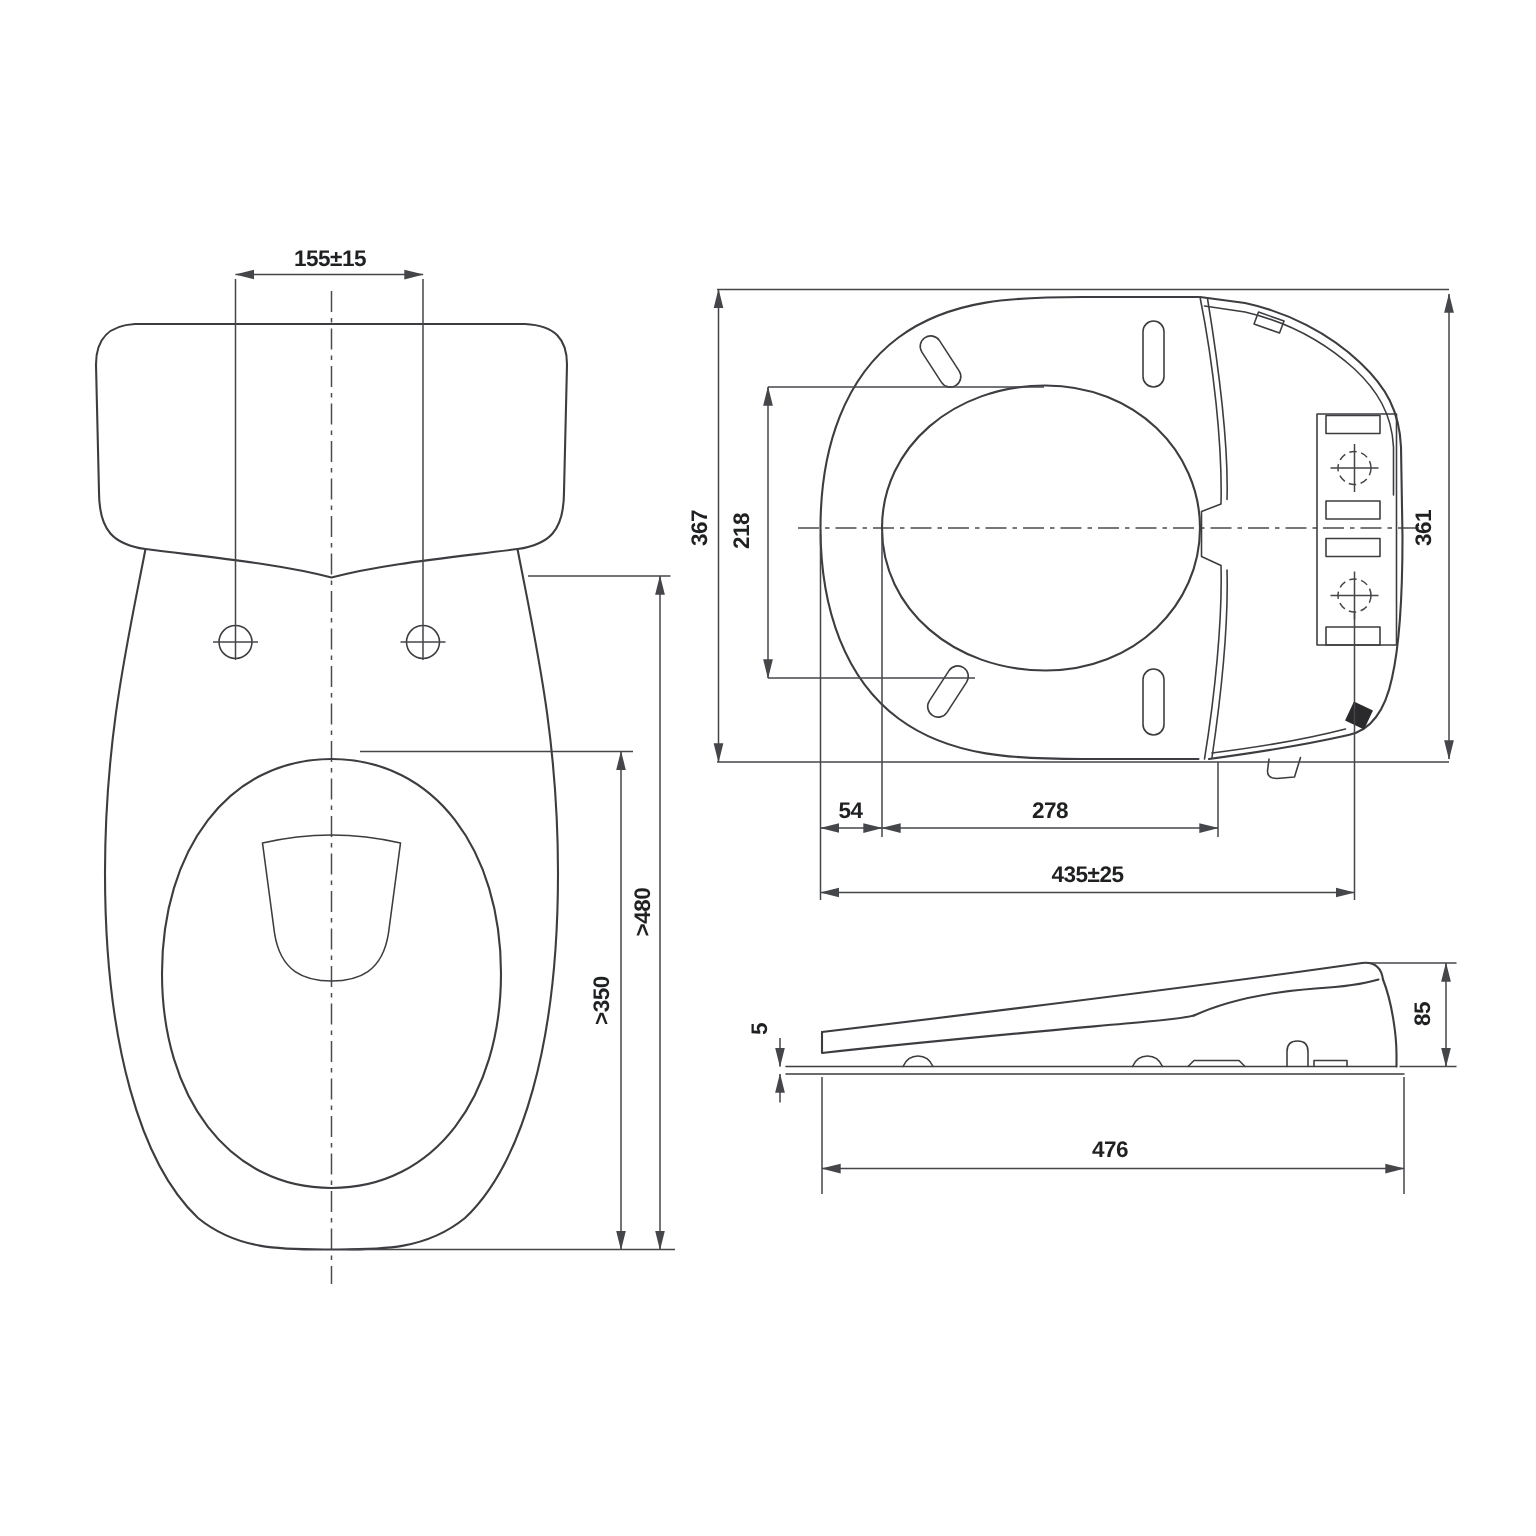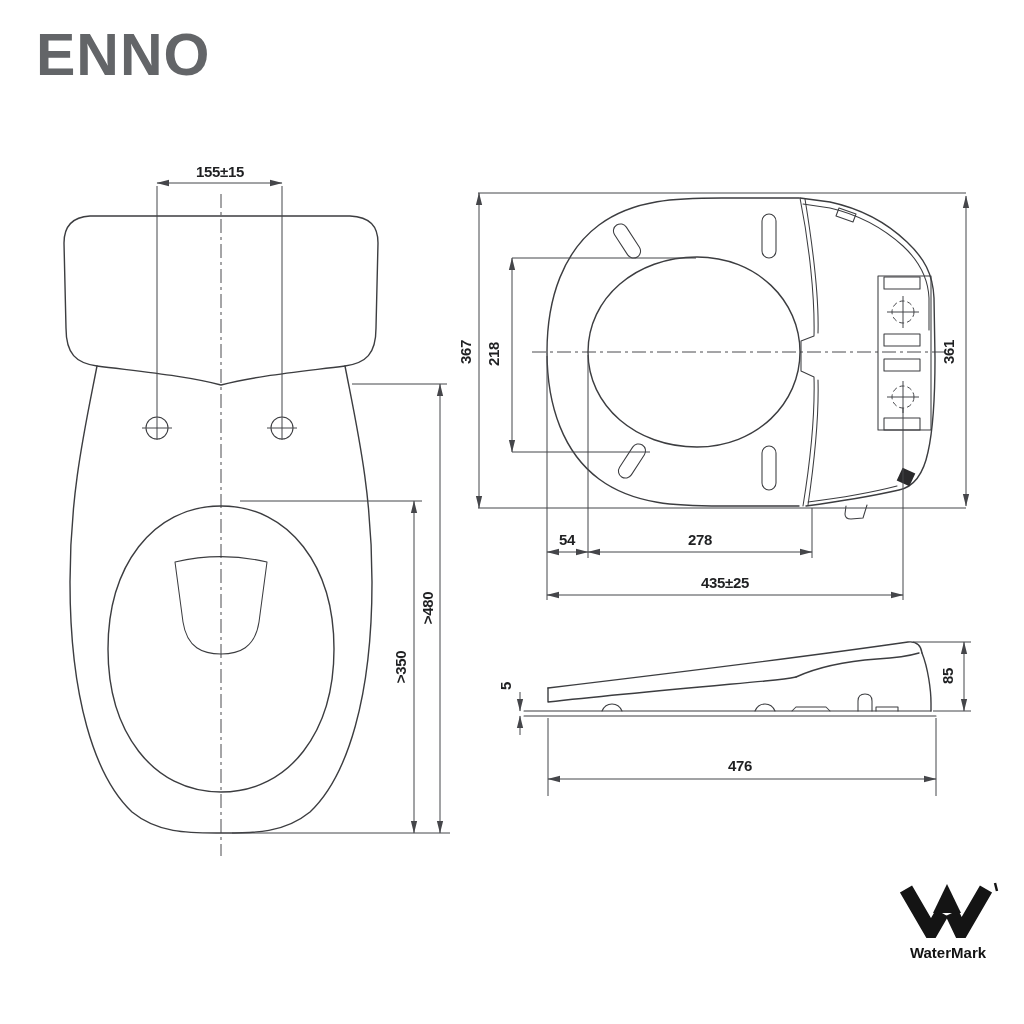--- a/index.html
+++ b/index.html
@@ -15,21 +15,20 @@
   .dc{stroke:#45464a;stroke-width:1;fill:none;stroke-dasharray:5 3;}
   .dim-text{font:700 15px "Liberation Sans",sans-serif;fill:#1f2022;letter-spacing:-0.3px;}
   .wm{position:absolute;left:888px;top:880px;width:120px;text-align:center;}
   .wm-label{font:700 15px "Liberation Sans",sans-serif;color:#121212;margin-top:2px;}
 </style>
 </head>
 <body>
 
 <div class="stage">
 
-  <div class="brand">ENNO</div>
 
   <svg class="draw" width="1024" height="1024" viewBox="0 0 1024 1024">
     <defs>
       <marker id="arr" viewBox="0 0 12 8" refX="11.5" refY="4" markerWidth="13" markerHeight="9" orient="auto-start-reverse">
         <path d="M0 1 L12 4 L0 7 Z" fill="#45464a"></path>
       </marker>
     </defs>
 
     <g>
       <path class="cl" d="M221 194 V856"></path>
@@ -130,23 +129,14 @@
       <path class="dl" d="M964 642 V711" marker-start="url(#arr)" marker-end="url(#arr)"></path>
       <text class="dim-text" text-anchor="middle" transform="rotate(-90 953 676)" x="953" y="676">85</text>
 
       <path class="dl" d="M548 718 V796"></path>
       <path class="dl" d="M936 718 V796"></path>
       <path class="dl" d="M548 779 H936" marker-start="url(#arr)" marker-end="url(#arr)"></path>
       <text class="dim-text" x="740" y="771" text-anchor="middle">476</text>
     </g>
   </svg>
 
-  <div class="wm">
-    <svg width="106" height="58" viewBox="0 0 106 58">
-      <path d="M11 9 L36 52 L47 33" stroke="#141414" stroke-width="14" fill="none"></path>
-      <path d="M57 33 L66 52 L91 9" stroke="#141414" stroke-width="14" fill="none"></path>
-      <path d="M52 4 L66 33 L38 33 Z" fill="#141414"></path>
-      <path d="M100 3 L102 11" stroke="#141414" stroke-width="2.5" fill="none"></path>
-    </svg>
-    <div class="wm-label">WaterMark</div>
-  </div>
 
 </div>
 
 </body></html>

